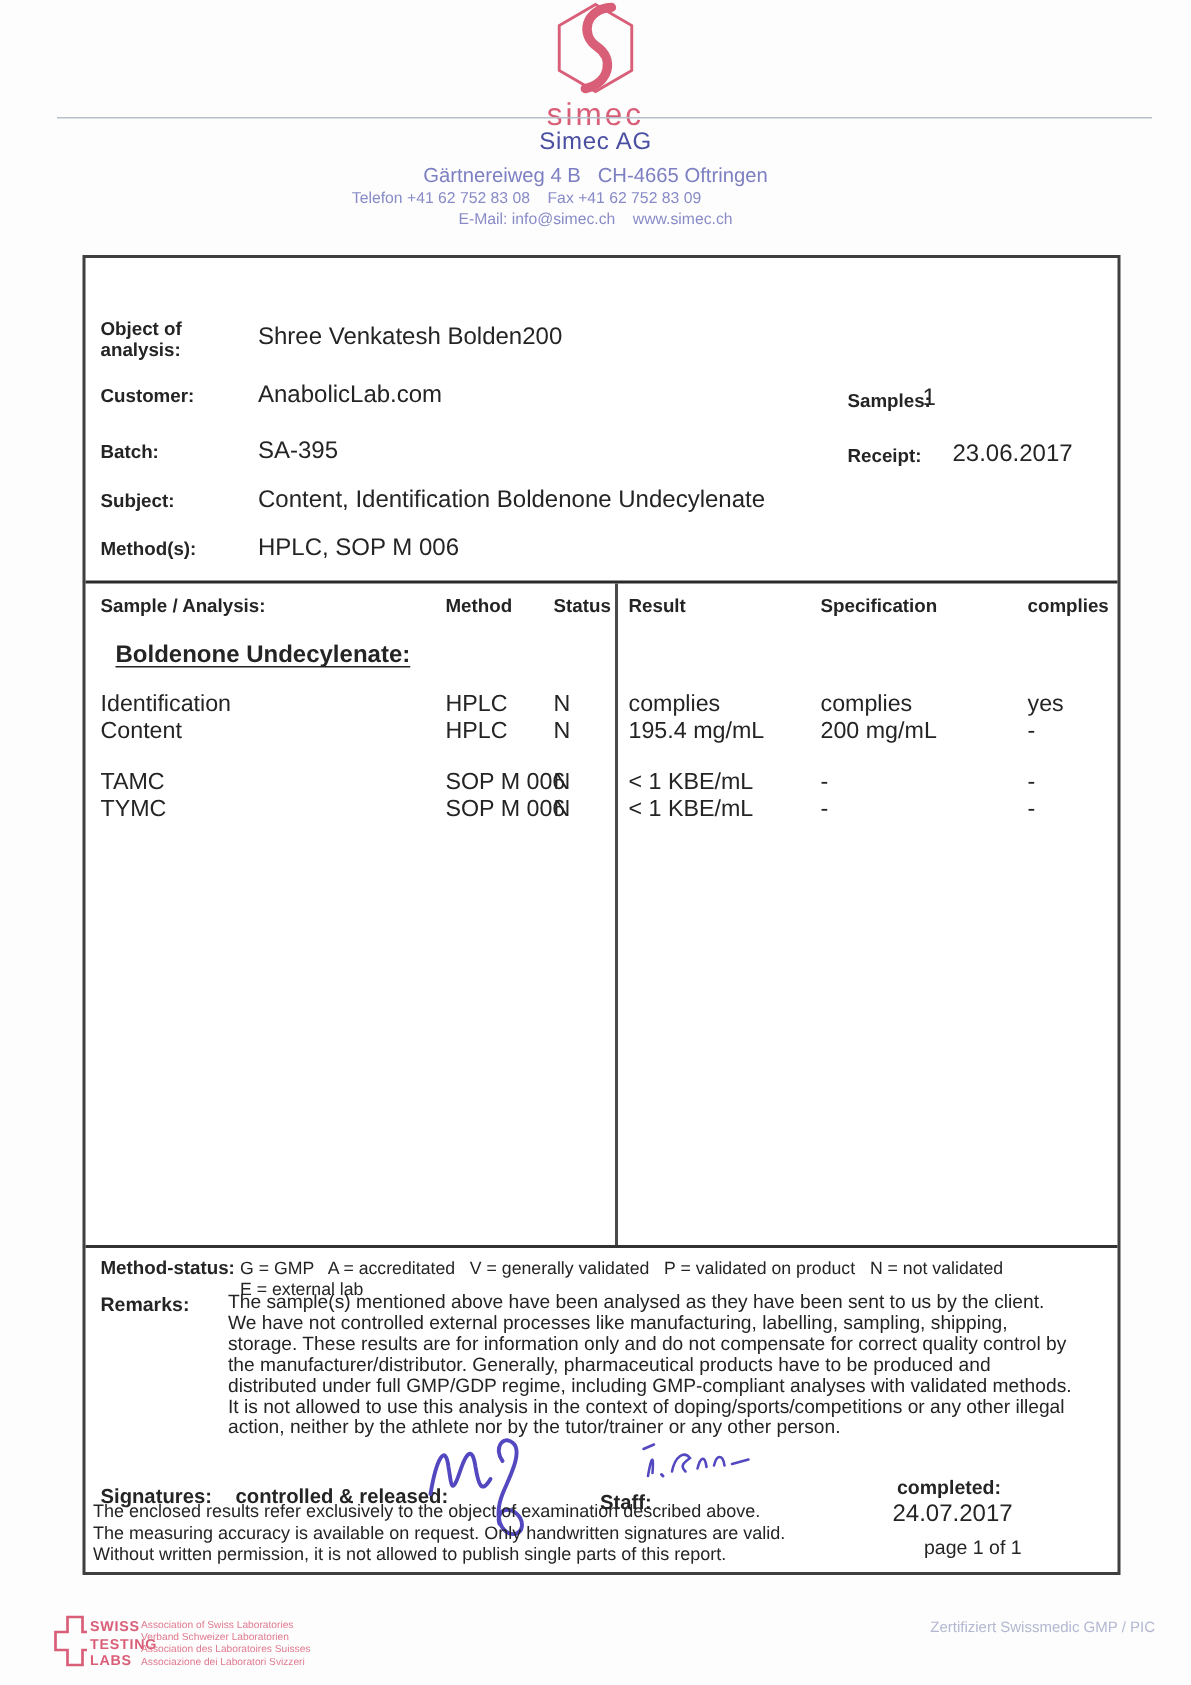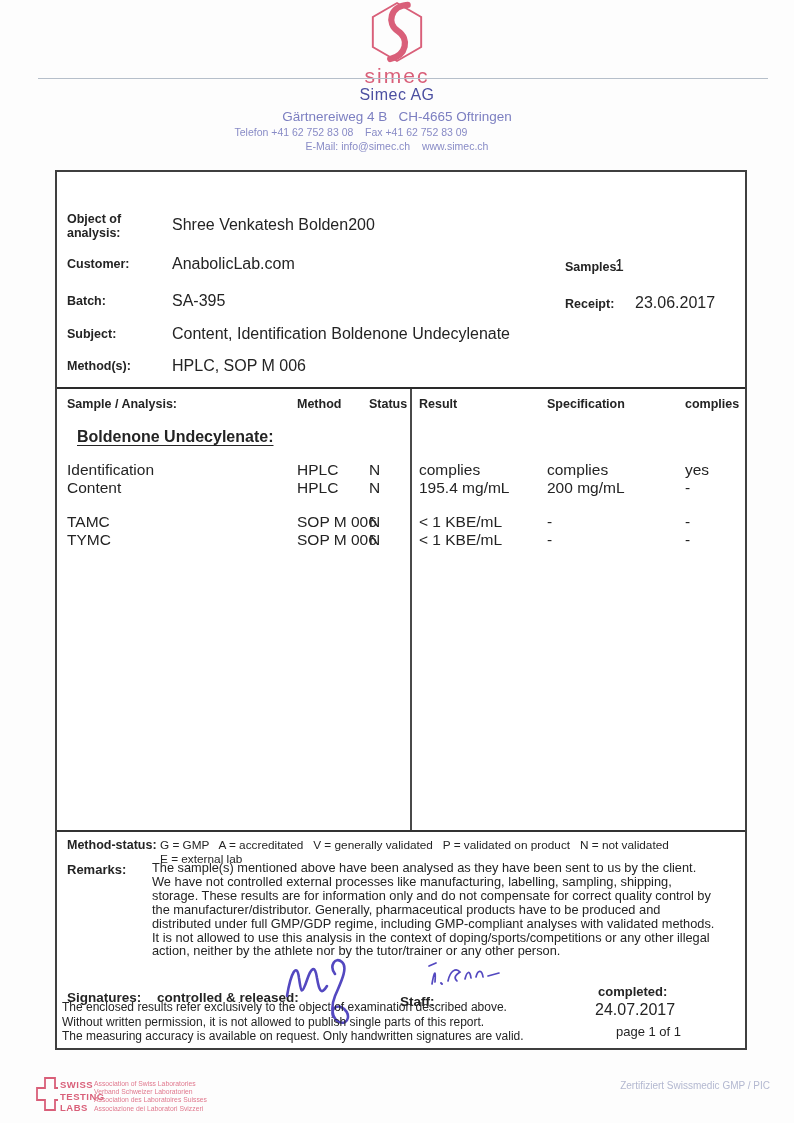--- a/index.html
+++ b/index.html
@@ -180,22 +180,22 @@
     <path d="M51,19 C53,11 57,12 58,19" fill="none" stroke="#5348c0" stroke-width="1.7" stroke-linecap="round"></path>
     <path d="M63,18 l11,-3" fill="none" stroke="#5348c0" stroke-width="1.7" stroke-linecap="round"></path>
   </svg>
 
   <div class="completed-label">completed:</div>
   <div class="completed-date">24.07.2017</div>
   <div class="page-label">page 1 of 1</div>
 
   <div class="fine-print">
     <div class="fp-line">The enclosed results refer exclusively to the object of examination described above.</div>
+    <div class="fp-line">The measuring accuracy is available on request. Only handwritten signatures are valid.</div>
     <div class="fp-line">Without written permission, it is not allowed to publish single parts of this report.</div>
-    <div class="fp-line">The measuring accuracy is available on request. Only handwritten signatures are valid.</div>
   </div>
 </div>
 
 <svg class="footer-cross" width="28" height="36" viewBox="0 0 28 36">
   <path d="M9,2 h10 v10 h8 v12 h-8 v10 h-10 v-10 h-8 v-12 h8 z" fill="none" stroke="#d95f79" stroke-width="1.8"></path>
 </svg>
 <div class="stl-lines">
   <div>SWISS</div>
   <div>TESTING</div>
   <div>LABS</div>

